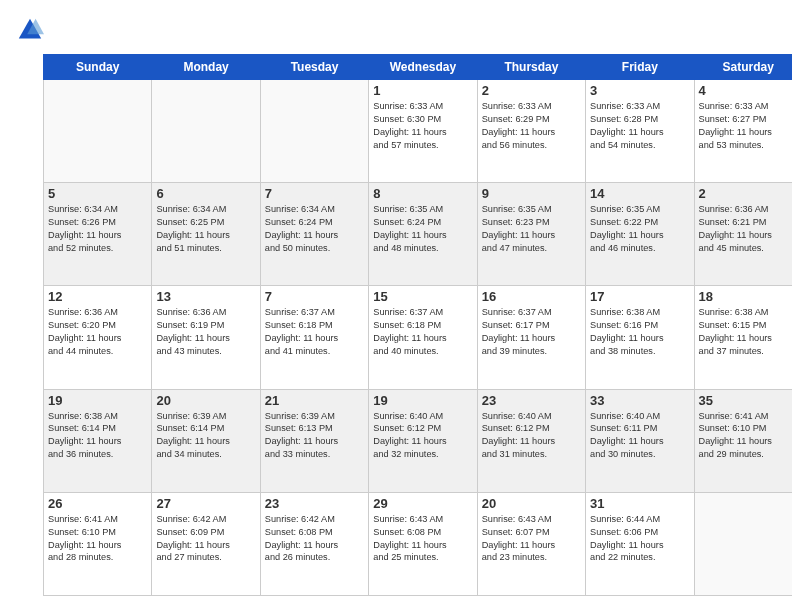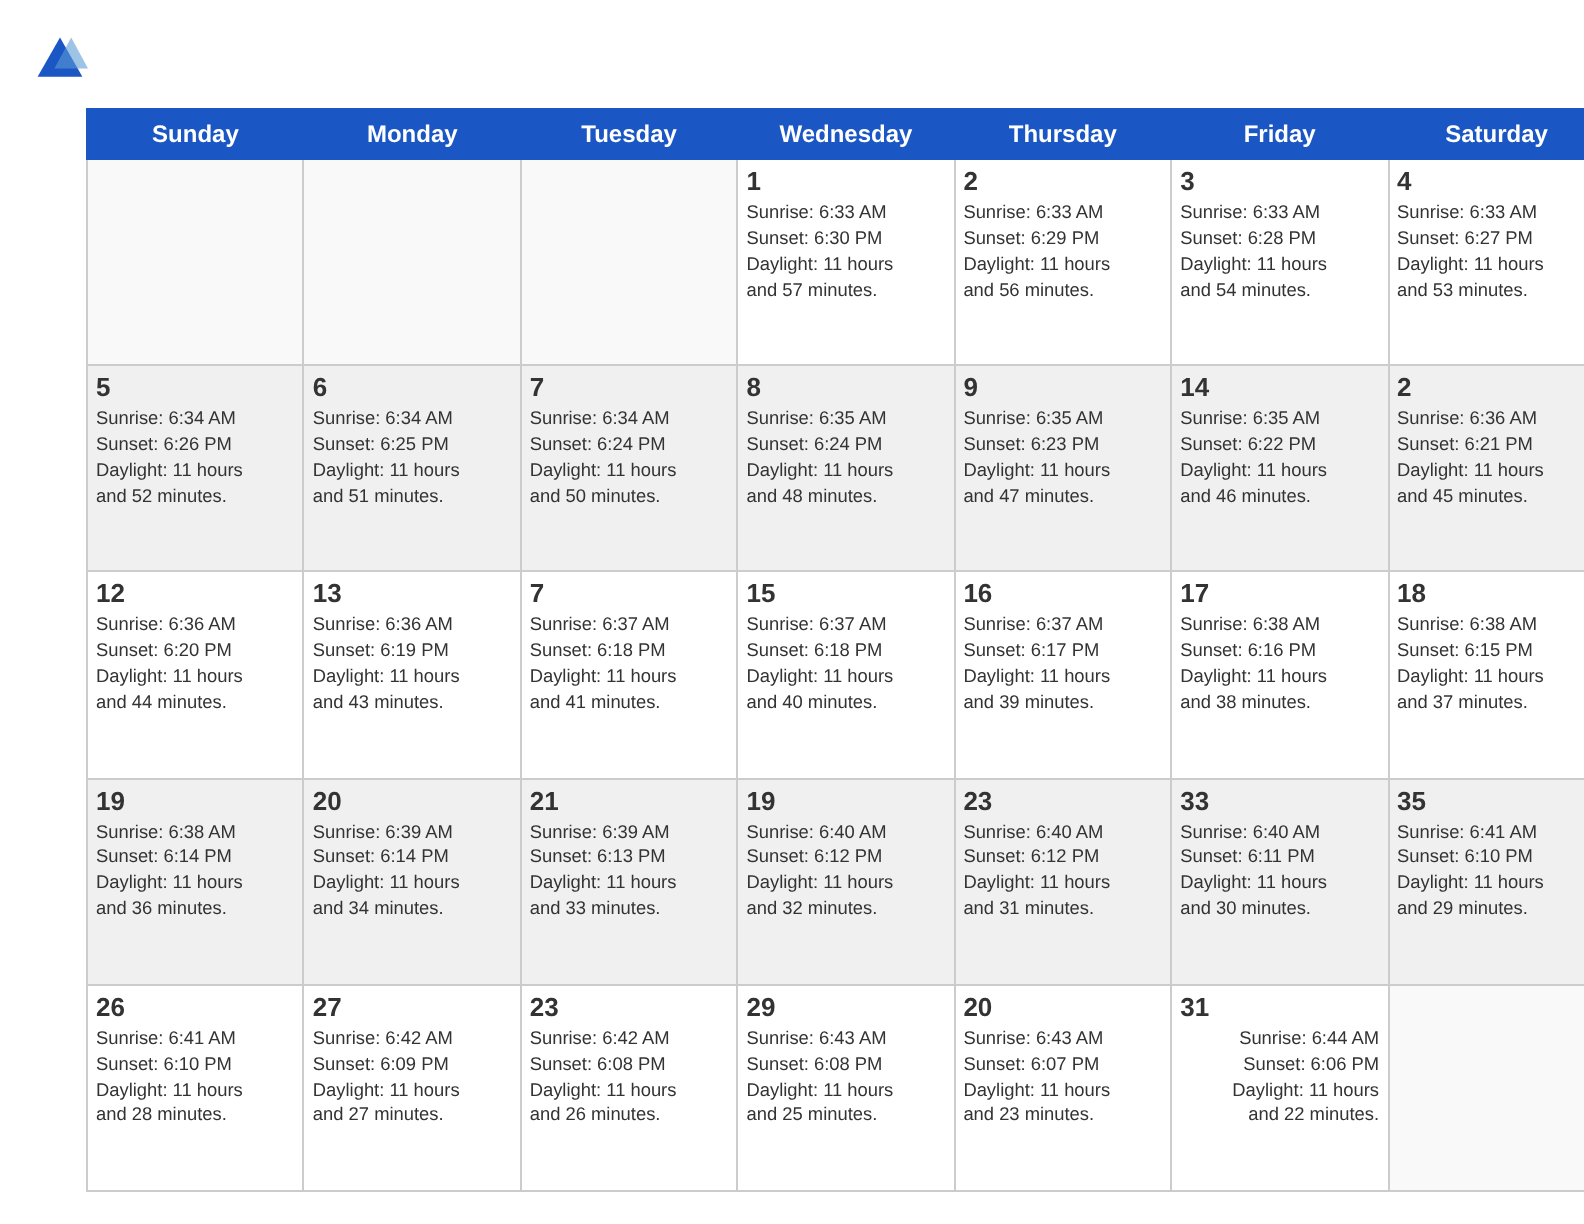--- a/index.html
+++ b/index.html
@@ -345,21 +345,21 @@
           </td>
           <td>
             <span class="day-number">20</span>
             <div class="day-info" style="white-space: pre-line;">Sunrise: 6:43 AM
 Sunset: 6:07 PM
 Daylight: 11 hours
 and 23 minutes.</div>
           </td>
           <td>
             <span class="day-number">31</span>
-            <div class="day-info" style="white-space: pre-line; text-align: right;">Sunrise: 6:44 AM
+            <div class="day-info" style="white-space: pre-line;">Sunrise: 6:44 AM
 Sunset: 6:06 PM
 Daylight: 11 hours
 and 22 minutes.</div>
           </td>
           <td class="empty"></td>
         </tr>
       </tbody>
   </table>
 </div>
 

